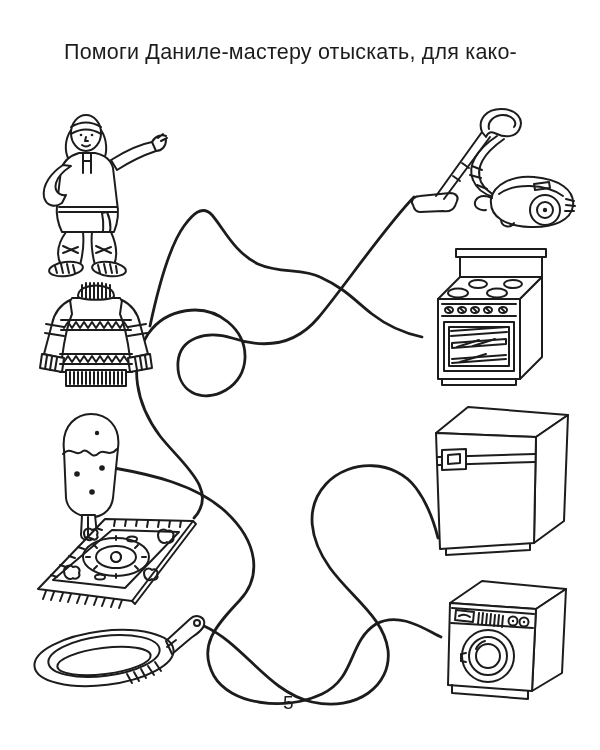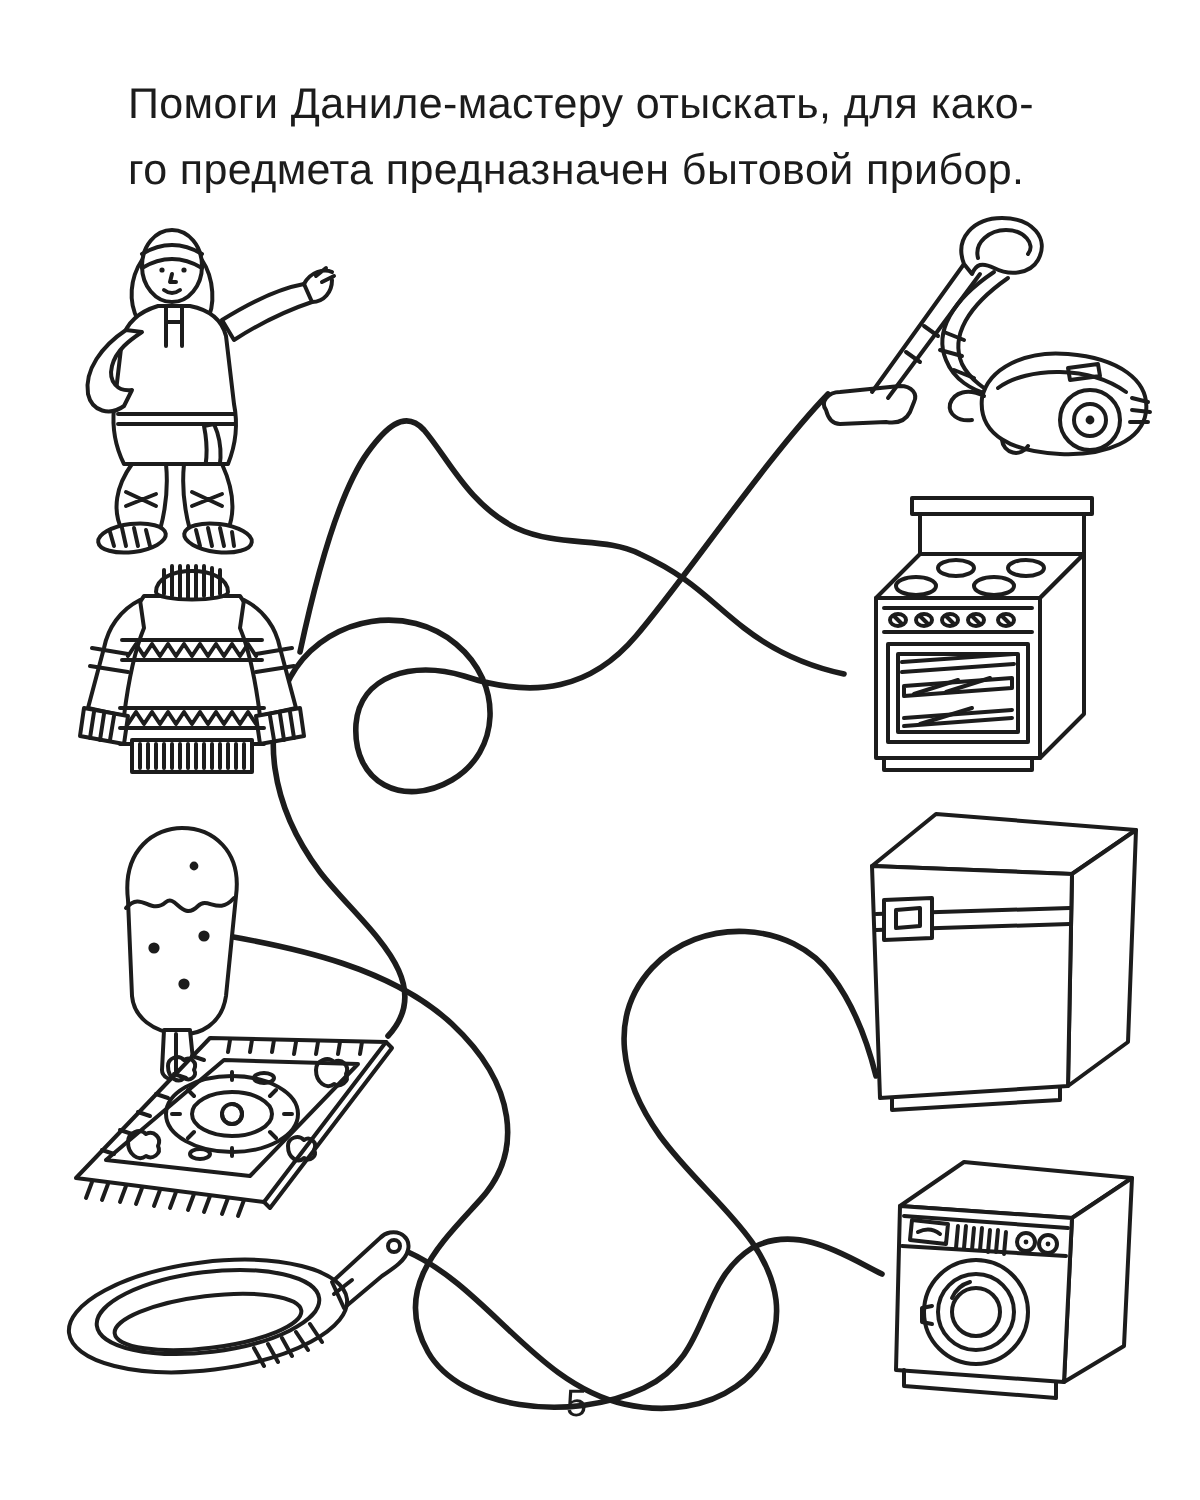--- a/index.html
+++ b/index.html
@@ -23,21 +23,20 @@
   .art .dot{fill:#1c1c1c;stroke:none;}
   .art .tangle{stroke-width:2.8;}
 </style>
 </head>
 <body>
 
 <div class="page">
 
   <div class="title">
     <span>Помоги Даниле-мастеру отыскать, для како-</span>
-    <span>го предмета предназначен бытовой прибор.</span>
   </div>
 
   <svg class="art" width="600" height="750" viewBox="0 0 600 750">
 
     <g>
       <path class="tangle" d="M150,326 C156,298 168,248 184,226 C192,215 202,204 212,215 C224,229 234,252 258,264 C280,274 302,268 320,277 C346,289 354,300 372,314 C390,328 408,334 422,337"></path>
       <path class="tangle" d="M194,518 C220,490 180,462 160,436 C136,404 128,364 148,334 C166,308 204,302 228,322 C252,342 250,376 226,390 C202,404 176,392 178,362 C180,338 206,330 232,338 C268,350 296,344 318,318 C342,290 384,228 414,197"></path>
       <path class="tangle" d="M114,468 C148,474 196,484 226,512 C258,542 262,576 240,600 C220,622 196,644 214,676 C230,704 284,712 322,694 C356,678 348,642 376,624 C400,611 426,630 441,637"></path>
       <path class="tangle" d="M204,626 C244,644 268,692 312,702 C356,712 392,686 388,650 C384,618 352,598 330,568 C310,540 304,508 326,484 C350,458 396,460 416,488 C428,504 434,522 438,538"></path>
     </g>

